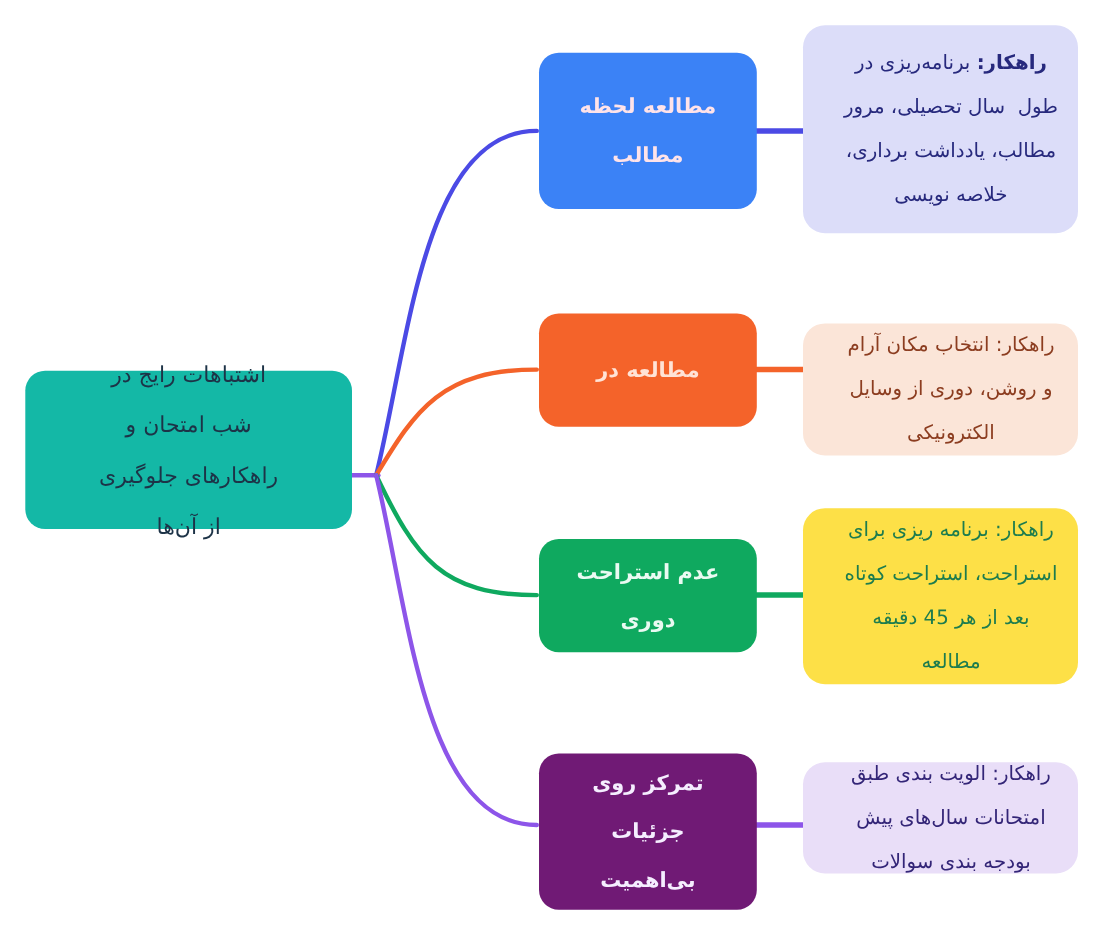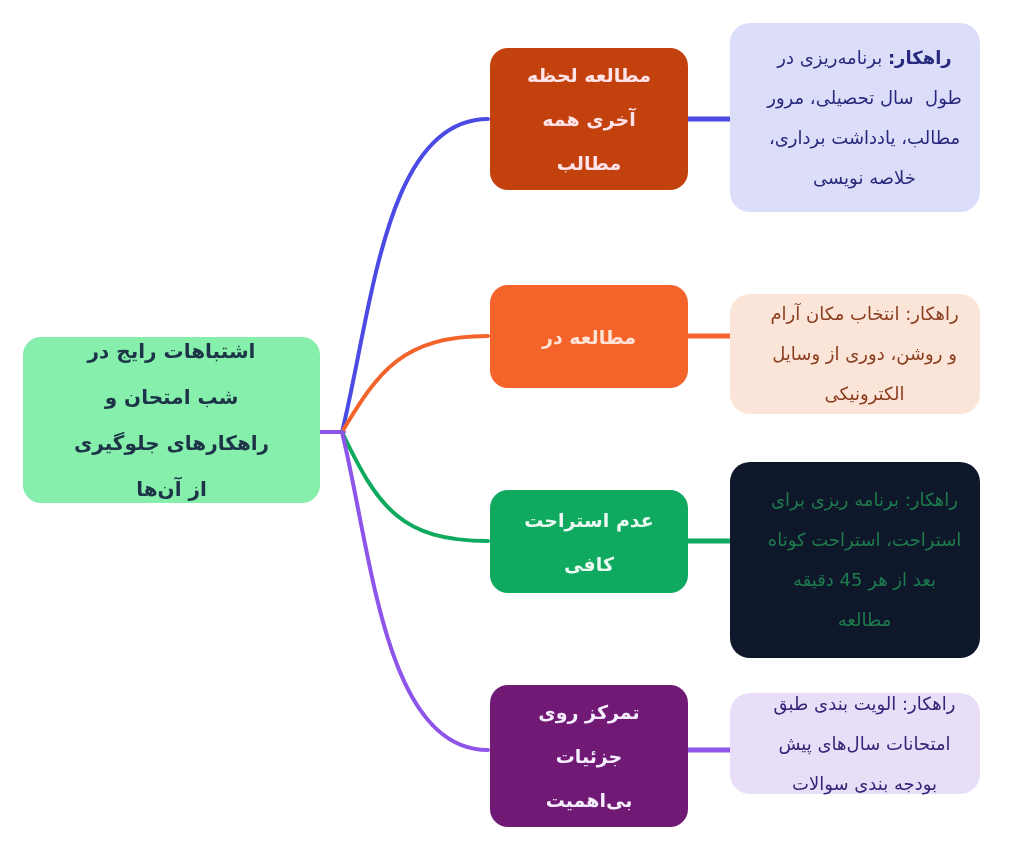--- a/index.html
+++ b/index.html
@@ -17,43 +17,43 @@
     position: absolute;
     display: flex;
     flex-direction: column;
     align-items: center;
     justify-content: center;
     text-align: center;
     box-sizing: border-box;
   }
 
   .center-node {
-    left: 23px; top: 337px; width: 297px; height: 166px;
-    background: #86efac; border-radius: 18px;
-    color: #1d3347; font-size: 20px; line-height: 46px; font-weight: bold;
+    left: 23px; top: 337px; width: 297px; height: 144px;
+    background: #14b8a6; border-radius: 18px;
+    color: #1d3347; font-size: 20px; line-height: 46px;
   }
 
   .branch-node {
     left: 490px; width: 198px;
     border-radius: 18px;
     font-weight: bold; font-size: 19px; line-height: 44px;
   }
-  .bn0 { top: 48px;  height: 142px; background: #c2410c; color: #ffe3e9; }
+  .bn0 { top: 48px;  height: 142px; background: #3b82f6; color: #ffe3e9; }
   .bn1 { top: 285px; height: 103px; background: #f4632a; color: #ffe3d6; }
   .bn2 { top: 490px; height: 103px; background: #0fa95f; color: #eafaf2; }
   .bn3 { top: 685px; height: 142px; background: #701a75; color: #f5eeff; }
 
   .detail {
     left: 730px; width: 250px;
     border-radius: 20px;
     font-size: 18px; line-height: 40px; padding-left: 19px;
   }
   .db0 { top: 23px;  height: 189px; background: #dcddf9; color: #27297d; }
   .db1 { top: 278px; height: 120px; background: #fbe5d8; color: #8c3d20; margin-top: 16px; }
-  .db2 { top: 462px; height: 196px; background: #0f172a; color: #1d7c4e; }
+  .db2 { top: 462px; height: 160px; background: #fde047; color: #1d7c4e; }
   .db3 { top: 693px; height: 101px; background: #e9def8; color: #332577; }
 
   .tline { white-space: pre; }
   .prefix-bold { font-weight: bold; }
 </style>
 </head>
 <body>
 
 <div class="canvas">
 
@@ -71,42 +71,41 @@
 
   <div class="node center-node" dir="rtl">
     <div class="tline">اشتباهات رایج در</div>
     <div class="tline">شب امتحان و</div>
     <div class="tline">راهکارهای جلوگیری</div>
     <div class="tline">از آن‌ها</div>
   </div>
 
   <div class="node branch-node bn0" dir="rtl">
     <div class="tline">مطالعه لحظه</div>
-    <div class="tline">آخری همه</div>
     <div class="tline">مطالب</div>
   </div>
   <div class="detail db0" dir="rtl">
     <div class="tline"><span class="prefix-bold">راهکار:</span> <span>برنامه‌ریزی در</span></div>
     <div class="tline">طول  سال تحصیلی، مرور</div>
     <div class="tline">مطالب، یادداشت برداری،</div>
     <div class="tline">خلاصه نویسی</div>
   </div>
 
   <div class="node branch-node bn1" dir="rtl">
     <div class="tline">مطالعه در</div>
   </div>
   <div class="detail db1" dir="rtl">
     <div class="tline"><span>راهکار:</span> <span>انتخاب مکان آرام</span></div>
     <div class="tline">و روشن، دوری از وسایل</div>
     <div class="tline">الکترونیکی</div>
   </div>
 
   <div class="node branch-node bn2" dir="rtl">
     <div class="tline">عدم استراحت</div>
-    <div class="tline">کافی</div>
+    <div class="tline">دوری</div>
   </div>
   <div class="detail db2" dir="rtl">
     <div class="tline"><span>راهکار:</span> <span>برنامه ریزی برای</span></div>
     <div class="tline">استراحت، استراحت کوتاه</div>
     <div class="tline">بعد از هر 45 دقیقه</div>
     <div class="tline">مطالعه</div>
   </div>
 
   <div class="node branch-node bn3" dir="rtl">
     <div class="tline">تمرکز روی</div>

